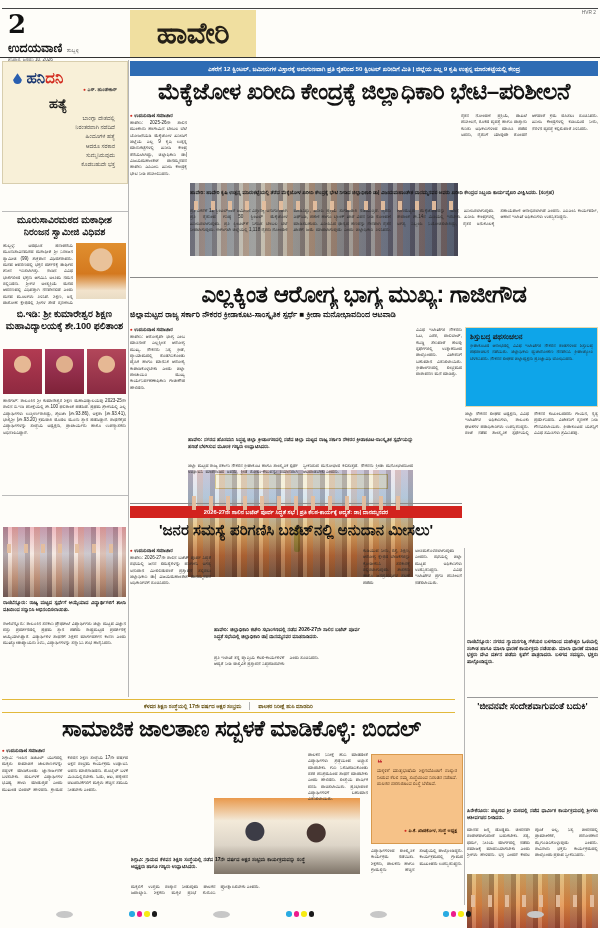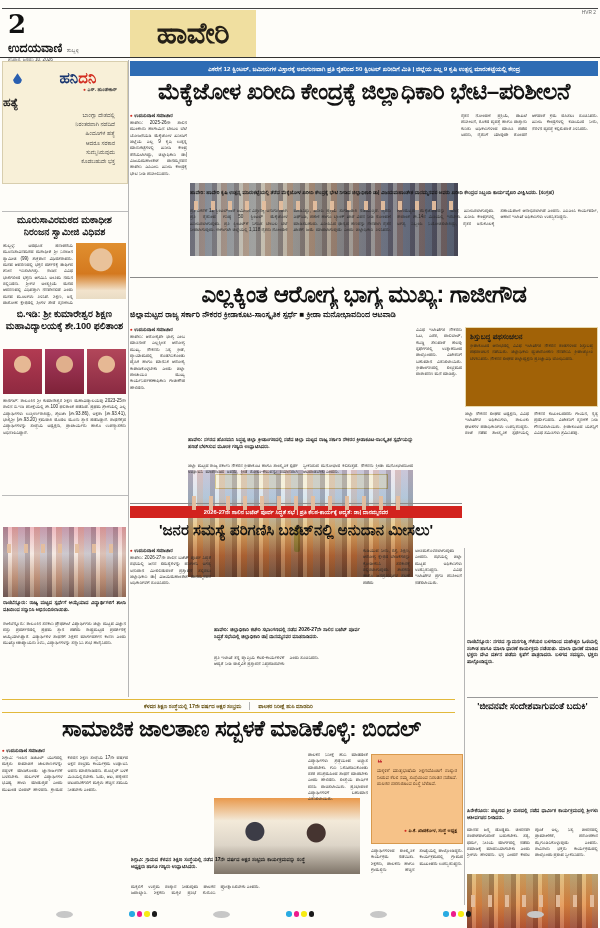--- a/index.html
+++ b/index.html
@@ -17,21 +17,21 @@
   .bull{color:#d22b1f;font-size:4.8px;}
   .photo{position:relative;overflow:hidden;background:#9a9a9a;}
   .fig::after{content:"";position:absolute;inset:0;
       background:repeating-linear-gradient(90deg,rgba(35,28,48,.30) 0 5px,rgba(255,246,228,.22) 5px 9px,rgba(152,88,58,.26) 9px 15px,rgba(88,108,140,.24) 15px 22px);}
   .fig::before{content:"";position:absolute;left:0;right:0;top:24%;height:13%;z-index:2;
       background:repeating-linear-gradient(90deg,transparent 0 4px,rgba(228,190,158,.95) 4px 8px,transparent 8px 17px);}
   .kicker-blue{background:#2e6cb4;color:#fff;font-weight:bold;font-size:6.2px;text-align:center;line-height:15px;white-space:nowrap;overflow:hidden;}
   .kicker-red{background:#d2231e;color:#fff;font-weight:bold;font-size:5.8px;text-align:center;line-height:12px;white-space:nowrap;overflow:hidden;}
   .masthead-box{background:#f0dfa0;display:flex;align-items:center;justify-content:center;}
   .hanidani{background:#f8f0d8;border:1px solid #d8ceae;box-sizing:border-box;}
-  .creambox{background:#a16207;border:1px solid #e7d9ae;box-sizing:border-box;padding:4px;overflow:hidden;}
+  .creambox{background:#0ea5e9;border:1px solid #e7d9ae;box-sizing:border-box;padding:4px;overflow:hidden;}
   .quotebox{background:#f6c288;border:1px solid #d89a4e;box-sizing:border-box;padding:4px 5px;overflow:hidden;}
   .strip{border-top:1px solid #e2b93c;border-bottom:1px solid #e2b93c;display:flex;align-items:center;justify-content:center;gap:8px;box-sizing:border-box;}
   .strip span{font-size:5.4px;font-weight:bold;color:#5f4a08;white-space:nowrap;}
   .strip .div{width:1px;height:8px;background:#b5b5b5;}
   .marks{display:flex;align-items:center;justify-content:space-evenly;}
   .rm-oval{width:17px;height:7px;border-radius:50%;background:#c7c7c7;}
   .rm-cmyk{display:flex;gap:2px;}
   .rm-cmyk i{width:5.5px;height:5.5px;border-radius:50%;display:block;}
   .d-c{background:#29abe2}.d-m{background:#ec1c8d}.d-y{background:#f7ec13}.d-k{background:#1a1a1a}
   .drop{display:inline-block;width:9px;height:11px;background:#2a5fb0;border-radius:50% 50% 50% 50%/60% 60% 40% 40%;
@@ -55,27 +55,27 @@
   </div>
   <div class="abs masthead-box" style="left:130px;top:10px;width:126px;height:47px;">
     <span style="font-weight:bold;font-size:29px;color:#262118;letter-spacing:-0.5px;">ಹಾವೇರಿ</span>
   </div>
   <div class="abs" style="left:540px;top:10px;width:56px;font-size:4.8px;color:#666;text-align:right;">HVR 2</div>
   <div class="hr" style="left:0;top:57px;width:600px;background:#333;"></div>
 
   <div class="abs hanidani" style="left:2px;top:61px;width:126px;height:123px;">
     <div style="padding:7px 8px 0 10px;">
       <span class="drop"></span>
-      <span style="font-weight:bold;font-size:15px;color:#17346f;margin-left:33px;">ಹನಿ</span><span style="font-weight:bold;font-size:15px;color:#d22b1f;text-align:center;">ದನಿ</span>
+      <span style="font-weight:bold;font-size:15px;color:#17346f;">ಹನಿ</span><span style="font-weight:bold;font-size:15px;color:#d22b1f;text-align:center;">ದನಿ</span>
     </div>
     <div style="text-align:right;padding-right:10px;font-size:4.8px;font-weight:bold;color:#333;">
       <span class="bull">●</span>
       <span>ಎಸ್. ಹುಂಡೇಕಾರ್</span>
     </div>
-    <div style="text-align:left;padding-right:14px;font-weight:bold;font-size:11px;color:#1a1a1a;margin-top:4px;">ಹತ್ಯೆ</div>
+    <div style="text-align:center;padding-right:14px;font-weight:bold;font-size:13px;color:#1a1a1a;margin-top:4px;">ಹತ್ಯೆ</div>
     <div style="margin-top:2px;">
       <div class="poemline">ಬಾಂಗ್ಲಾ ದೇಶದಲ್ಲಿ</div>
       <div class="poemline">ನಿರಂತರವಾಗಿ ನಡೆದಿದೆ</div>
       <div class="poemline">ಹಿಂದೂಗಳ ಹತ್ಯೆ</div>
       <div class="poemline">ಆದರೂ ಸರಕಾರ</div>
       <div class="poemline">ಸುಮ್ಮನಿರುವುದು</div>
       <div class="poemline">ಕೊಡಬಹುದೇ ಭಕ್ತ</div>
     </div>
   </div>
 

